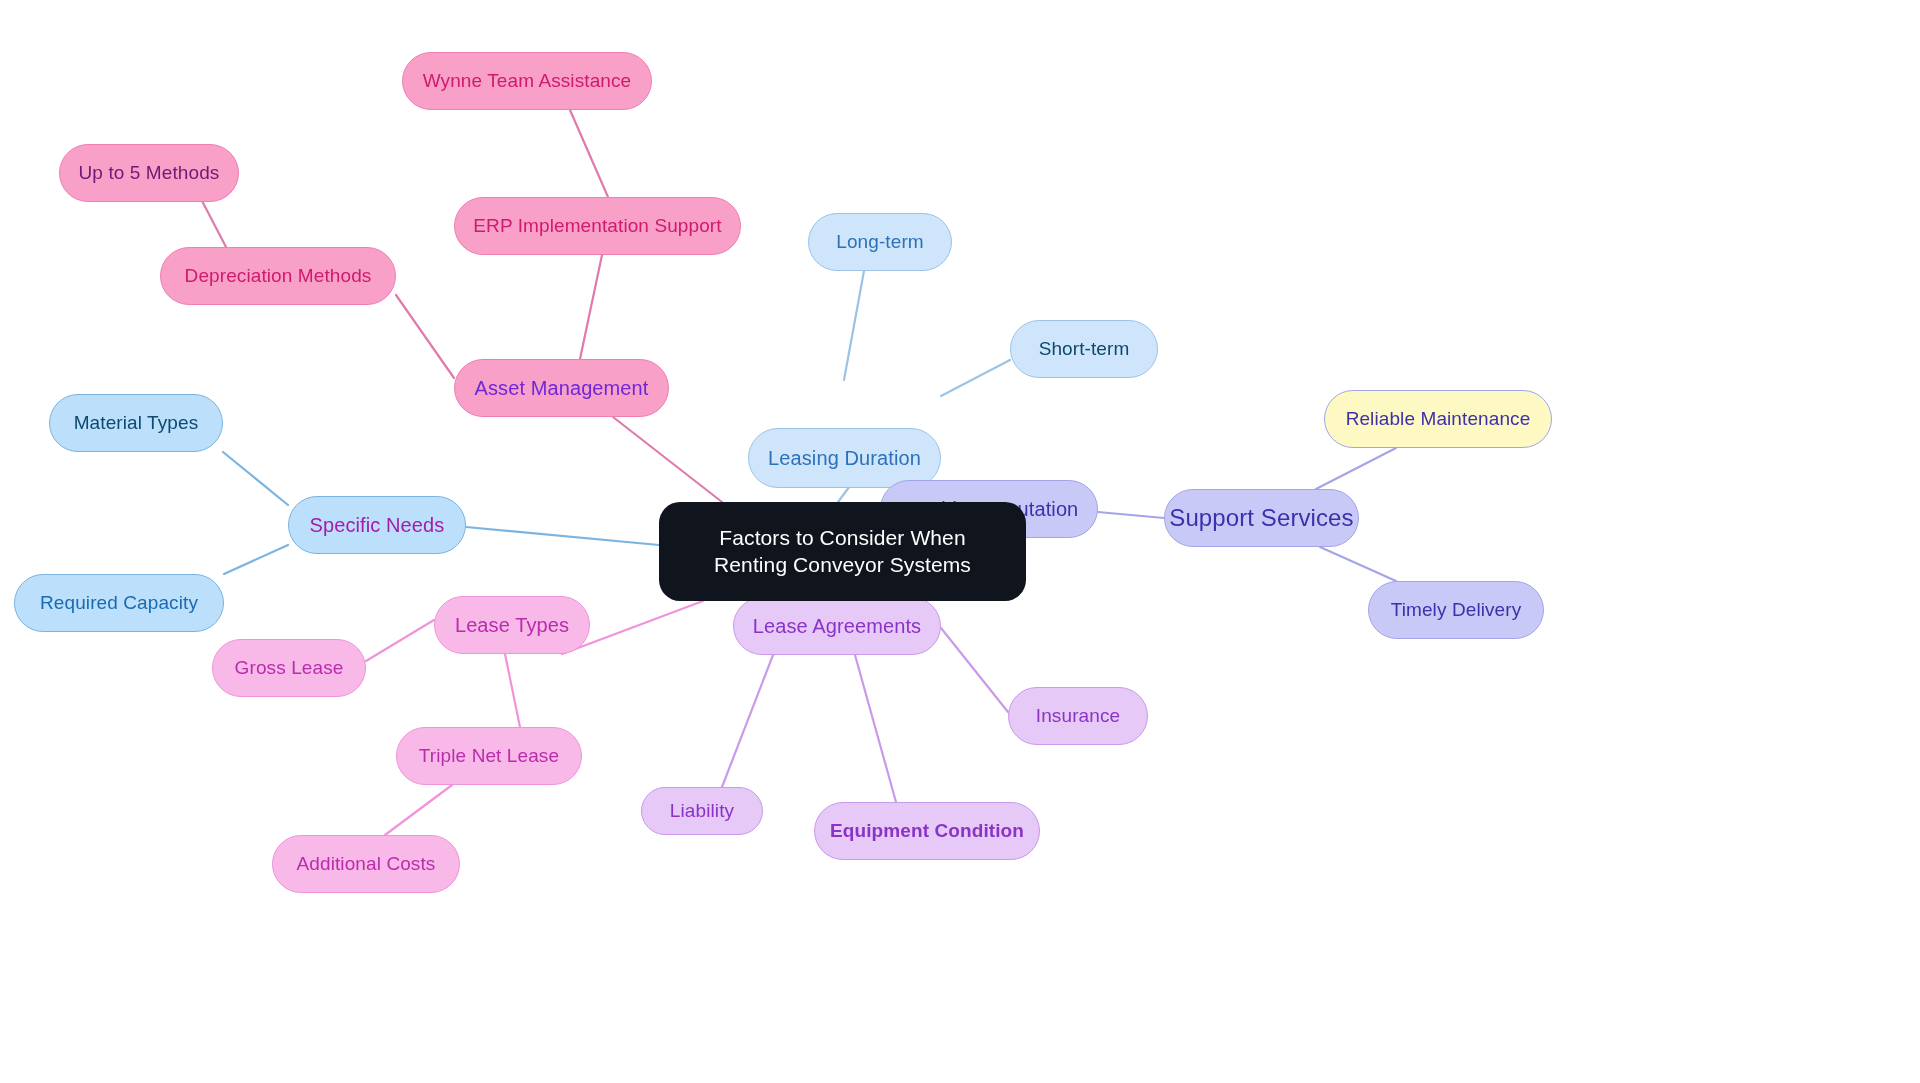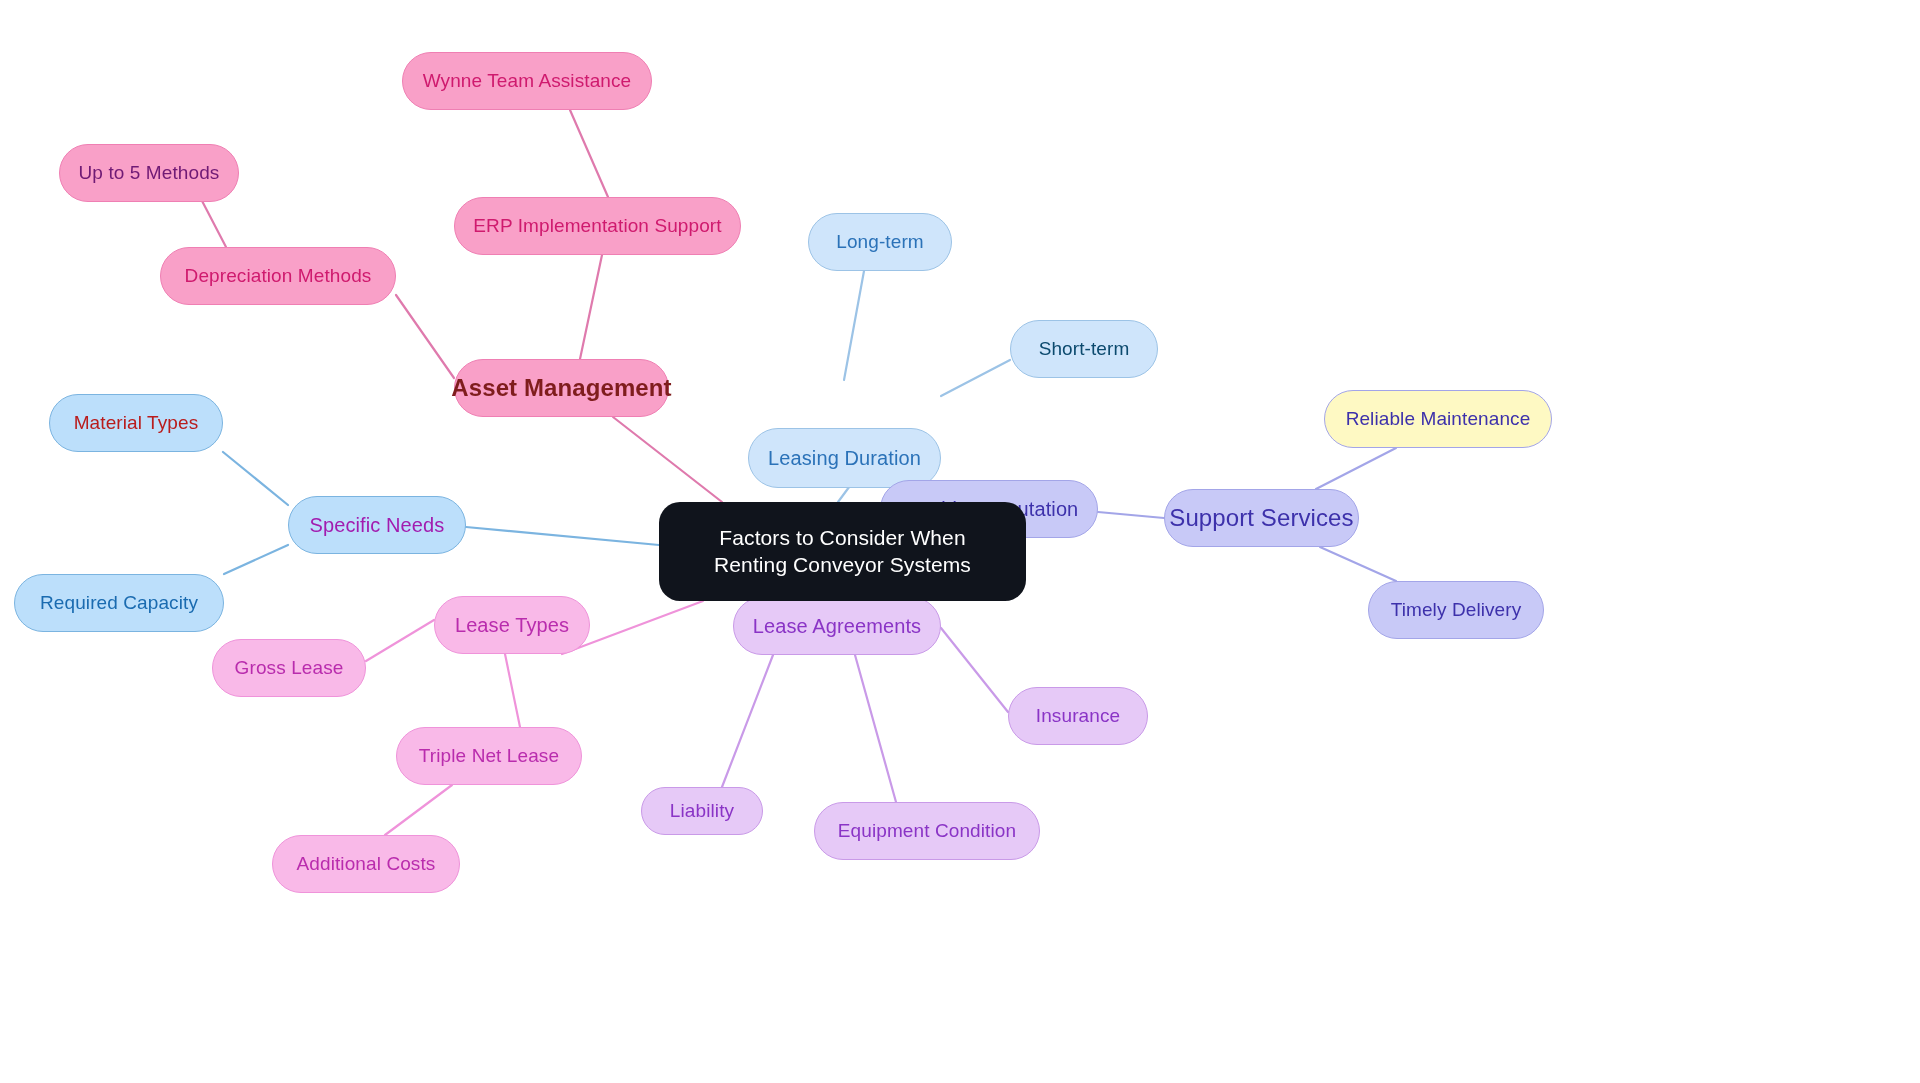--- a/index.html
+++ b/index.html
@@ -67,38 +67,38 @@
       <line x1="941" y1="628" x2="1008" y2="712" stroke="#c99ae8" stroke-width="2.2" stroke-linecap="round"></line>
       <line x1="773" y1="655" x2="722" y2="787" stroke="#c99ae8" stroke-width="2.2" stroke-linecap="round"></line>
       <line x1="855" y1="655" x2="896" y2="802" stroke="#c99ae8" stroke-width="2.2" stroke-linecap="round"></line>
       <line x1="993" y1="549" x2="880" y2="512" stroke="#a3a5e8" stroke-width="2.2" stroke-linecap="round"></line>
       <line x1="1098" y1="512" x2="1164" y2="518" stroke="#a3a5e8" stroke-width="2.2" stroke-linecap="round"></line>
       <line x1="1316" y1="489" x2="1396" y2="448" stroke="#a3a5e8" stroke-width="2.2" stroke-linecap="round"></line>
       <line x1="1320" y1="547" x2="1396" y2="581" stroke="#a3a5e8" stroke-width="2.2" stroke-linecap="round"></line>
     </svg>
   <div id="nodes">
       <div class="node" style="left: 288px; top: 496px; width: 178px; height: 58px; font-size: 20px; background: rgb(188, 223, 251); border-color: rgb(123, 180, 224); color: #a21caf;">Specific Needs</div>
-      <div class="node" style="left: 49px; top: 394px; width: 174px; height: 58px; font-size: 19px; background: rgb(188, 223, 251); border-color: rgb(123, 180, 224); color: #b91c1c;">Material Types</div>
+      <div class="node" style="left: 49px; top: 394px; width: 174px; height: 58px; font-size: 19px; background: rgb(188, 223, 251); border-color: rgb(123, 180, 224); color: #0c4a6e;">Material Types</div>
       <div class="node" style="left: 14px; top: 574px; width: 210px; height: 58px; font-size: 19px; background: rgb(188, 223, 251); border-color: rgb(123, 180, 224); color: rgb(26, 107, 176);">Required Capacity</div>
       <div class="node" style="left: 748px; top: 380px; width: 193px; height: 60px; font-size: 20px; background: rgb(207, 229, 251); border-color: rgb(156, 195, 230); color: rgb(43, 114, 184); margin-top: 48px;">Leasing Duration</div>
       <div class="node" style="left: 808px; top: 213px; width: 144px; height: 58px; font-size: 19px; background: rgb(207, 229, 251); border-color: rgb(156, 195, 230); color: rgb(43, 114, 184);">Long-term</div>
       <div class="node" style="left: 1010px; top: 320px; width: 148px; height: 58px; font-size: 19px; background: rgb(207, 229, 251); border-color: rgb(156, 195, 230); color: #0c4a6e;">Short-term</div>
-      <div class="node" style="left: 454px; top: 359px; width: 215px; height: 58px; font-size: 24px; background: rgb(249, 160, 200); border-color: rgb(239, 127, 179); color: #7f1d1d; font-weight: bold;">Asset Management</div>
+      <div class="node" style="left: 454px; top: 359px; width: 215px; height: 58px; font-size: 20px; background: rgb(249, 160, 200); border-color: rgb(239, 127, 179); color: #6d28d9;">Asset Management</div>
       <div class="node" style="left: 454px; top: 197px; width: 287px; height: 58px; font-size: 19px; background: rgb(249, 160, 200); border-color: rgb(239, 127, 179); color: rgb(207, 26, 110);">ERP Implementation Support</div>
       <div class="node" style="left: 160px; top: 247px; width: 236px; height: 58px; font-size: 19px; background: rgb(249, 160, 200); border-color: rgb(239, 127, 179); color: rgb(207, 26, 110);">Depreciation Methods</div>
       <div class="node" style="left: 402px; top: 52px; width: 250px; height: 58px; font-size: 19px; background: rgb(249, 160, 200); border-color: rgb(239, 127, 179); color: rgb(207, 26, 110);">Wynne Team Assistance</div>
       <div class="node" style="left: 59px; top: 114px; width: 180px; height: 58px; font-size: 19px; background: rgb(249, 160, 200); border-color: rgb(239, 127, 179); color: #701a75; margin-top: 30px;">Up to 5 Methods</div>
       <div class="node" style="left: 434px; top: 596px; width: 156px; height: 58px; font-size: 20px; background: rgb(249, 185, 232); border-color: rgb(239, 147, 218); color: rgb(185, 44, 173);">Lease Types</div>
       <div class="node" style="left: 212px; top: 639px; width: 154px; height: 58px; font-size: 19px; background: rgb(249, 185, 232); border-color: rgb(239, 147, 218); color: rgb(185, 44, 173);">Gross Lease</div>
       <div class="node" style="left: 396px; top: 727px; width: 186px; height: 58px; font-size: 19px; background: rgb(249, 185, 232); border-color: rgb(239, 147, 218); color: rgb(185, 44, 173);">Triple Net Lease</div>
       <div class="node" style="left: 272px; top: 835px; width: 188px; height: 58px; font-size: 19px; background: rgb(249, 185, 232); border-color: rgb(239, 147, 218); color: rgb(185, 44, 173);">Additional Costs</div>
       <div class="node" style="left: 733px; top: 597px; width: 208px; height: 58px; font-size: 20px; background: rgb(230, 201, 247); border-color: rgb(201, 154, 232); color: rgb(138, 52, 198);">Lease Agreements</div>
       <div class="node" style="left: 1008px; top: 687px; width: 140px; height: 58px; font-size: 19px; background: rgb(230, 201, 247); border-color: rgb(201, 154, 232); color: rgb(138, 52, 198);">Insurance</div>
       <div class="node" style="left: 641px; top: 787px; width: 122px; height: 48px; font-size: 19px; background: rgb(230, 201, 247); border-color: rgb(201, 154, 232); color: rgb(138, 52, 198);">Liability</div>
-      <div class="node" style="left: 814px; top: 802px; width: 226px; height: 58px; font-size: 19px; background: rgb(230, 201, 247); border-color: rgb(201, 154, 232); color: rgb(138, 52, 198);">Equipment Condition</div>
+      <div class="node" style="left: 814px; top: 802px; width: 226px; height: 58px; font-size: 19px; background: rgb(230, 201, 247); border-color: rgb(201, 154, 232); color: rgb(138, 52, 198); font-weight: bold;">Equipment Condition</div>
       <div class="node" style="left: 880px; top: 480px; width: 218px; height: 58px; font-size: 20px; background: rgb(200, 201, 247); border-color: rgb(163, 165, 232); color: rgb(61, 49, 171);">Provider Reputation</div>
       <div class="node" style="left: 1164px; top: 489px; width: 195px; height: 58px; font-size: 24px; background: rgb(200, 201, 247); border-color: rgb(163, 165, 232); color: rgb(61, 49, 171);">Support Services</div>
       <div class="node" style="left: 1324px; top: 390px; width: 228px; height: 58px; font-size: 19px; background: #fef9c3; border-color: rgb(163, 165, 232); color: rgb(61, 49, 171);">Reliable Maintenance</div>
       <div class="node" style="left: 1368px; top: 581px; width: 176px; height: 58px; font-size: 19px; background: rgb(200, 201, 247); border-color: rgb(163, 165, 232); color: rgb(61, 49, 171);">Timely Delivery</div>
       <div class="node root" style="left: 659px; top: 502px; width: 367px; height: 99px; font-size: 21px; background: rgb(16, 20, 28); color: rgb(255, 255, 255); border-radius: 21px;">Factors to Consider When
 Renting Conveyor Systems</div>
     </div>
 </div>
 
 </body></html>

